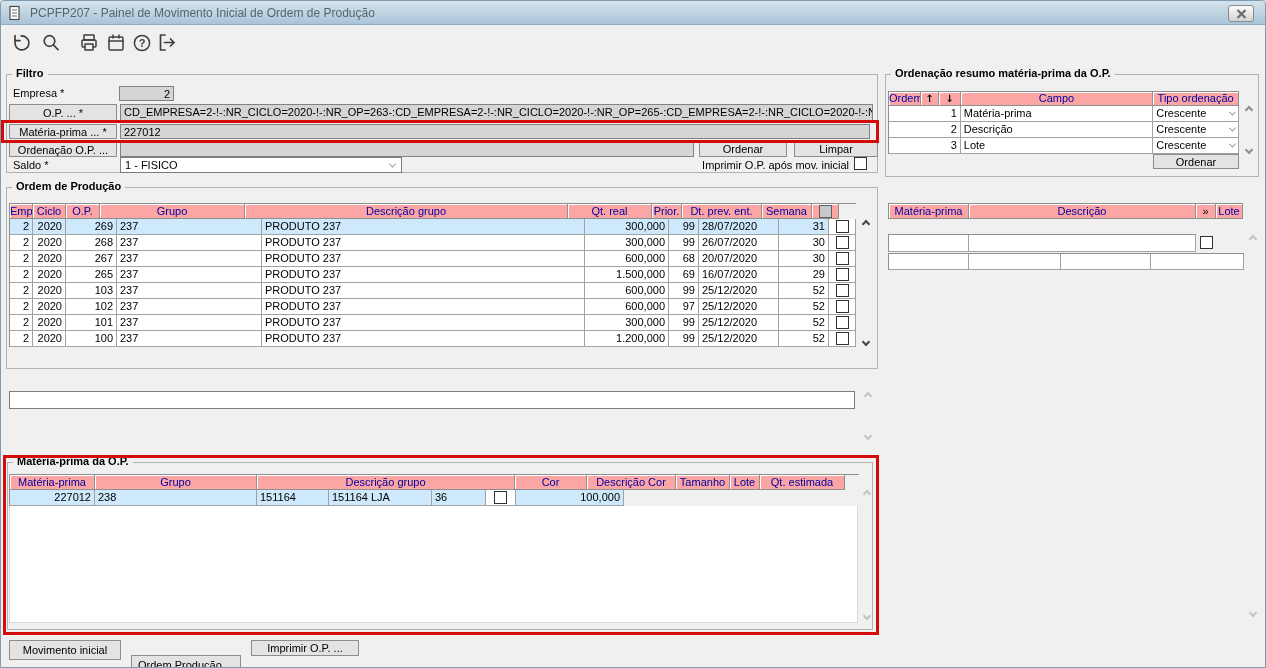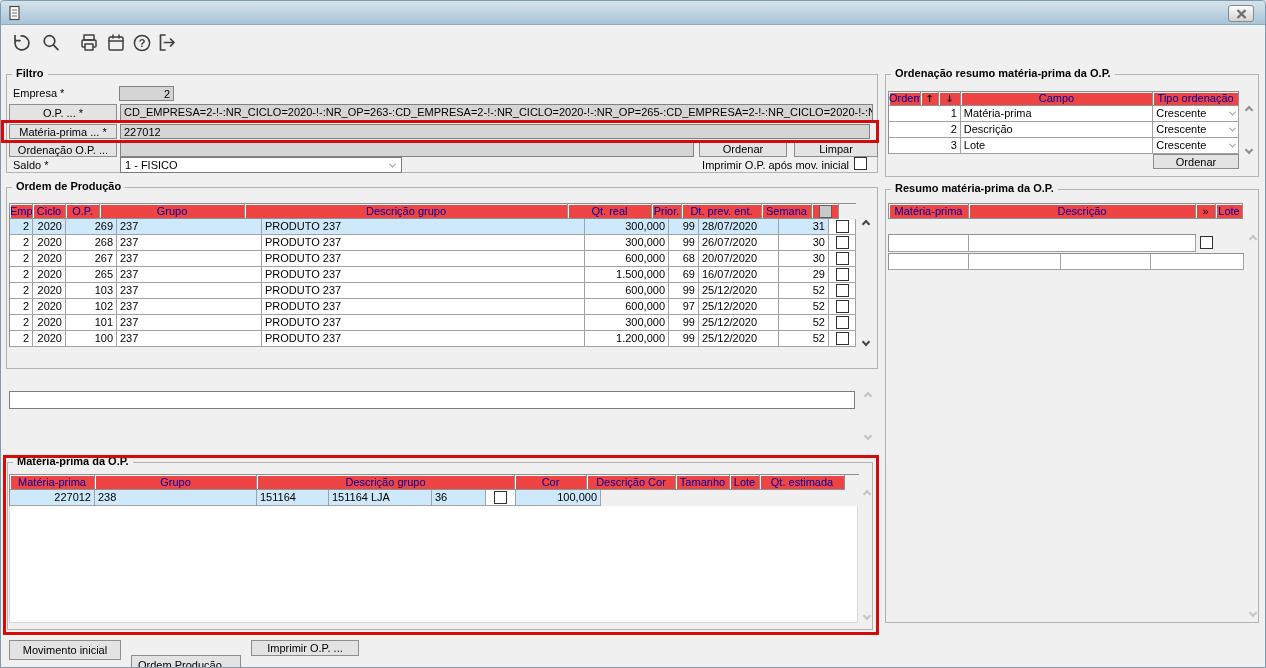--- a/index.html
+++ b/index.html
@@ -33,21 +33,21 @@
   .btn { position:absolute; background:#e3e3e3; border:1px solid #8d8d8d; font-size:11px;
          font-family:"Liberation Sans",sans-serif; text-align:center; color:#000; padding:0; }
   .combo { position:absolute; background:#fff; border:1px solid #7c7c7c; font-size:11px;
            display:flex; align-items:center; padding:0 4px; }
   .combo .chev { margin-left:auto; margin-right:2px; }
   .input { position:absolute; background:#fff; border:1px solid #7c7c7c; font-size:11px; }
 
   
   .tbl { position:absolute; border-top:1px solid #8f8f8f; border-left:1px solid #8f8f8f; }
   .trow { display:flex; }
-  .th { background:#ef4444; color:#0000a0; font-size:11px; text-align:center; height:15px;
+  .th { background:#fca5a5; color:#0000a0; font-size:11px; text-align:center; height:15px;
         line-height:14px; border-right:1px solid #8f8f8f; border-bottom:1px solid #8f8f8f;
         box-shadow:inset 1px 1px 0 #ffffff; overflow:hidden; white-space:nowrap; }
   .th.h14 { height:14px; line-height:13px; }
   .td { background:#fff; color:#000; font-size:11px; height:16px; line-height:15px; padding:0 3px;
         border-right:1px solid #a2a2a2; border-bottom:1px solid #a2a2a2; overflow:hidden; white-space:nowrap; }
   .td.num { text-align:right; }
   .td.center { display:flex; align-items:center; justify-content:center; padding:0; }
   .sel .td { background:#cde9fb; }
   .sel .td.chkcell { background:#fff; }
 
@@ -72,20 +72,21 @@
 
 <div class="window">
 
   <div class="titlebar">
     <svg width="16" height="16" viewBox="0 0 16 16" style="margin-left:6px">
       <rect x="3" y="1.5" width="9" height="13" fill="#ffffff" stroke="#4a4a4a" stroke-width="1.2"></rect>
       <line x1="5" y1="5" x2="10" y2="5" stroke="#6a6a6a"></line>
       <line x1="5" y1="8" x2="10" y2="8" stroke="#6a6a6a"></line>
       <line x1="5" y1="11" x2="10" y2="11" stroke="#6a6a6a"></line>
     </svg>
+    <span class="title">PCPFP207 - Painel de Movimento Inicial de Ordem de Produção</span>
     <div class="close-btn">
       <svg width="11" height="10" viewBox="0 0 11 10">
         <path d="M1.5 1 L9.5 9 M9.5 1 L1.5 9" stroke="#6f6f6f" stroke-width="2.4"></path>
       </svg>
     </div>
   </div>
 
   <div class="tbtn" style="left:8px">
     <svg width="24" height="24" viewBox="0 0 24 24" fill="none" stroke="#3f3f3f" stroke-width="1.7" stroke-linecap="round" stroke-linejoin="round">
       <path d="M6 4.6 V9.6 H11"></path>
@@ -355,34 +356,31 @@
     </div>
     <div class="trow sel">
       <div class="td num" style="width:85px">227012</div>
       <div class="td" style="width:162px">238</div>
       <div class="td" style="width:72px">151164</div>
       <div class="td" style="width:103px">151164 LJA</div>
       <div class="td" style="width:54px">36</div>
       <div class="td center chkcell" style="width:30px">
           <span class="cb"></span>
         </div>
-      <div class="td num" style="width:85px">100,000</div>
+      <div class="td num" style="width:108px">100,000</div>
     </div>
   </div>
   <div style="position:absolute; left:8px; top:505px; width:849px; height:117px; background:#ffffff; border:1px solid #d9d9d9; border-top:none"></div>
   <div class="sb" style="left:859px; top:490px; width:14px; height:128px">
     <span class="chev up light"></span>
     <span class="chev down light"></span>
   </div>
 
   <div class="redbox" style="left:2px; top:454px; width:876px; height:180px"></div>
 
-  <div class="groupbox" style="left:884px; top:188px; width:374px; height:434px">
-    <span class="legend">Resumo matéria-prima da O.P.</span>
-  </div>
   <div class="tbl" style="left:887px; top:202px; width:355px">
     <div class="trow">
       <div class="th" style="width:80px">Matéria-prima</div>
       <div class="th" style="width:227px">Descrição</div>
       <div class="th" style="width:20px; color:#000">»</div>
       <div class="th" style="width:27px">Lote</div>
     </div>
   </div>
   <div class="tbl" style="left:887px; top:233px; width:308px">
     <div class="trow">

